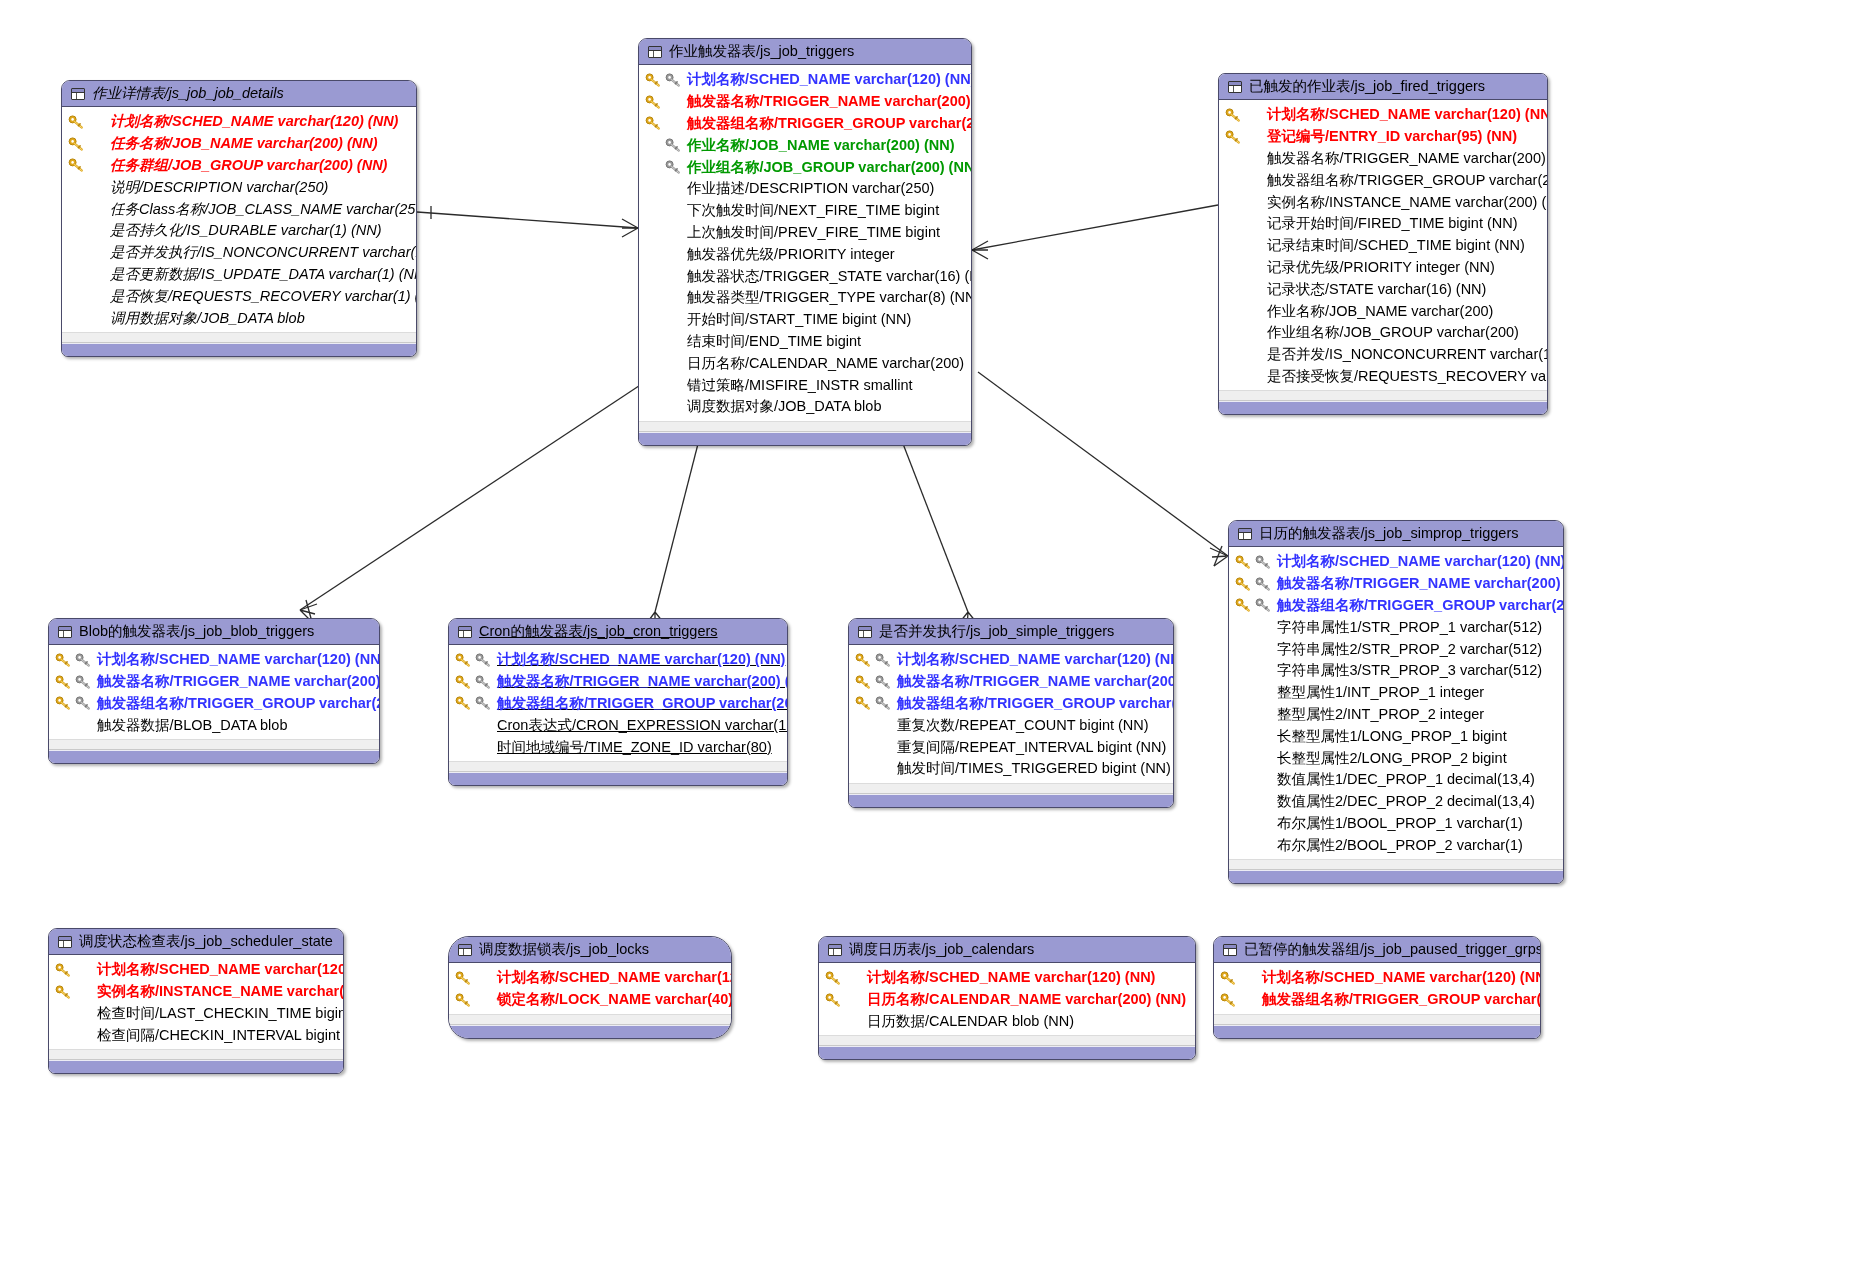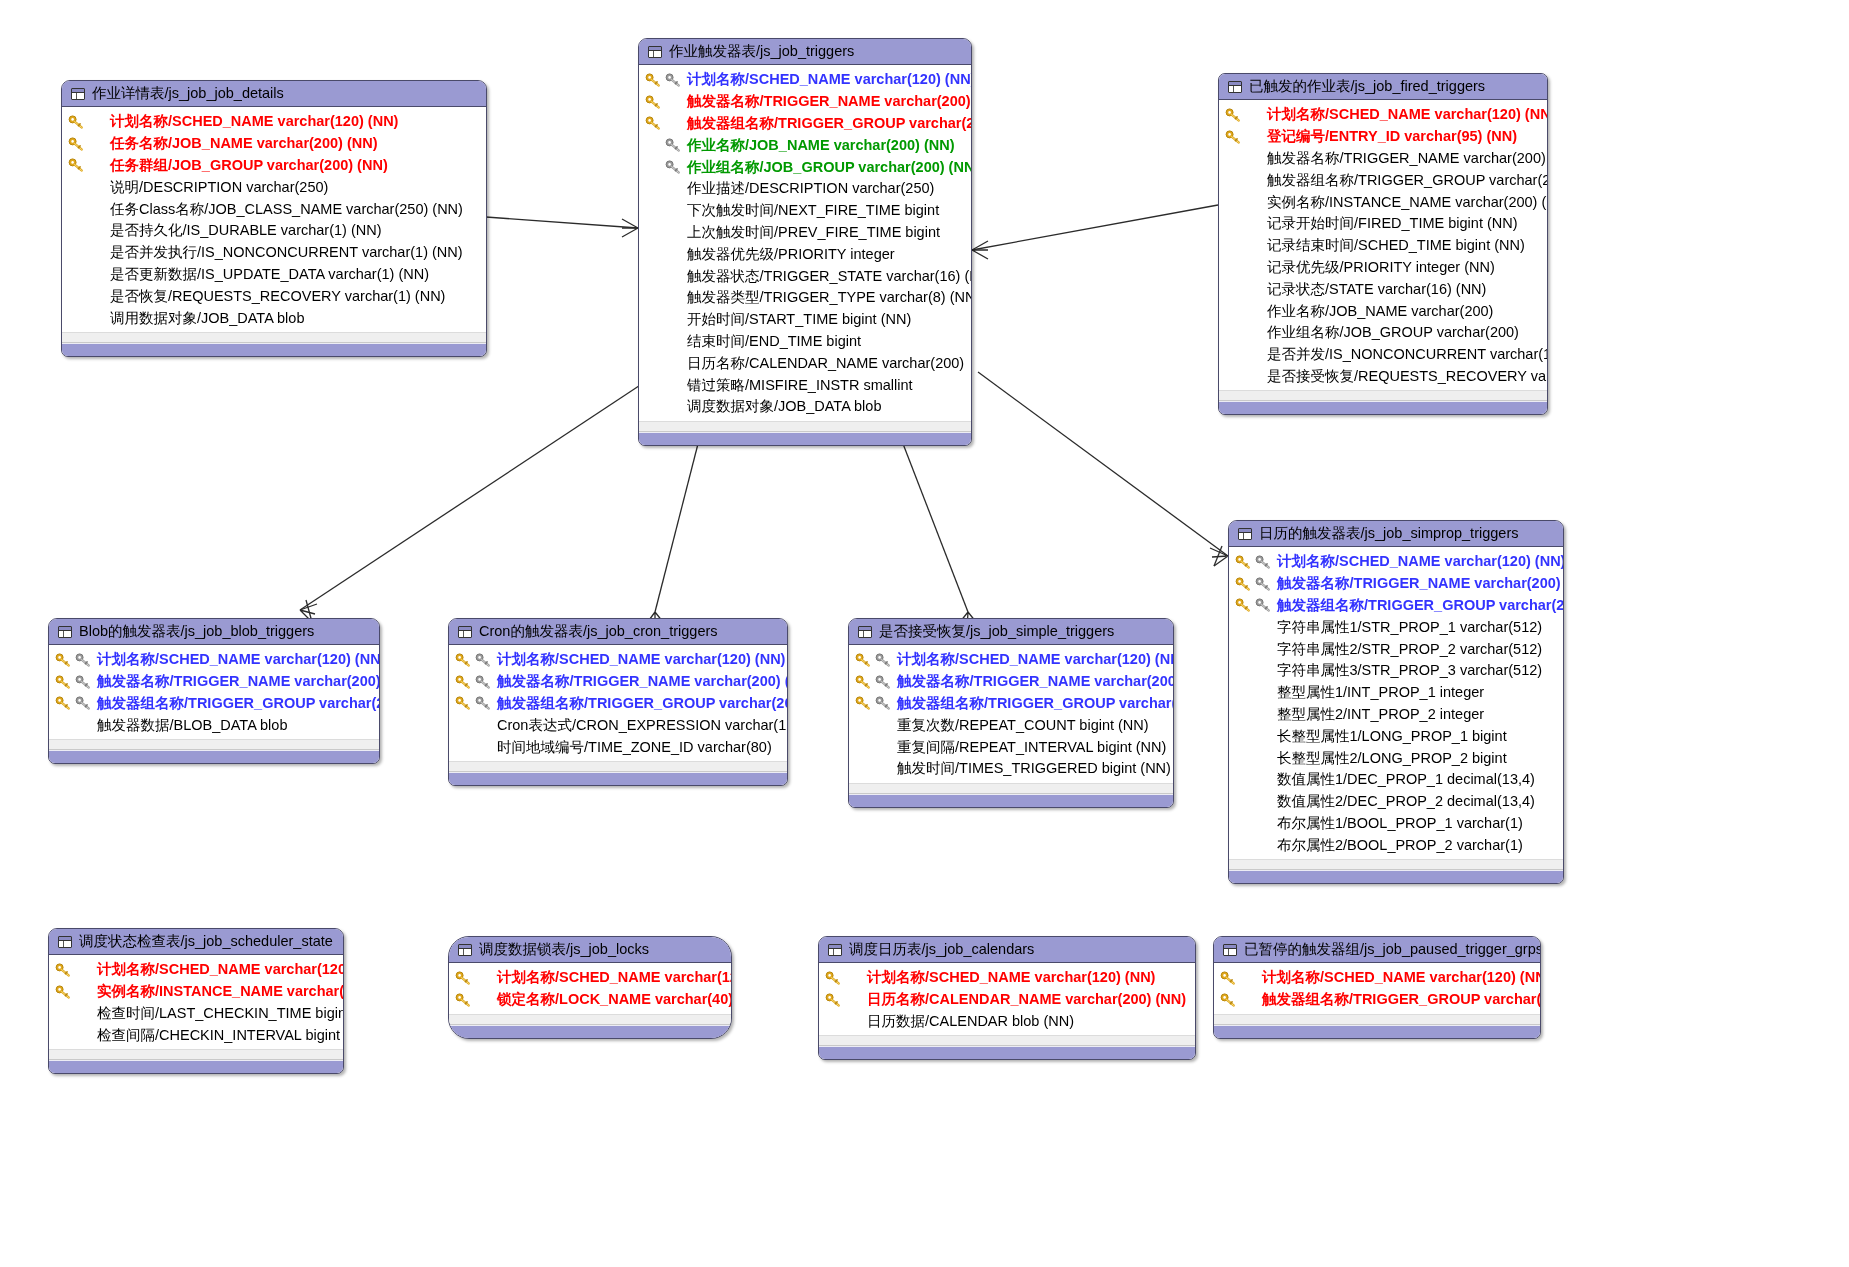--- a/index.html
+++ b/index.html
@@ -89,21 +89,21 @@
     <path d="M306 600 L312 622"></path>
 
     <path d="M700 436 L655 612"></path>
     <path d="M655 612 L644 627 M655 612 L655 629 M655 612 L667 627"></path>
 
     <path d="M900 436 L968 612"></path>
     <path d="M968 612 L956 627 M968 612 L967 629 M968 612 L980 627"></path>
   </g>
 </svg>
 
-<div class="tbl" style="left:61px;top:80px;width:426px;">
+<div class="tbl" style="left:61px;top:80px;width:356px;font-style:italic;">
   <div class="hdr">
     <span class="tbl-icon"></span>
     <span>作业详情表/js_job_job_details</span>
   </div>
   <div class="body">
       <div class="row">
         <span class="keys">
           <span class="kslot"><svg width="17" height="14" viewBox="0 0 17 14">
               <circle cx="4.6" cy="4.4" r="3.5" fill="#e0a81c" stroke="#b8860b" stroke-width="1"></circle>
               <circle cx="4.6" cy="4.4" r="1.3" fill="#ffffff"></circle>
@@ -439,21 +439,21 @@
       </div>
       <div class="row">
         <span class="keys"></span>
         <span class="txt c-black">触发器数据/BLOB_DATA blob</span>
       </div>
     </div>
   <div class="footpad"></div>
   <div class="foot"></div>
 </div>
 
-<div class="tbl" style="left:448px;top:618px;width:340px;">
+<div class="tbl" style="left:448px;top:618px;width:340px;text-decoration:underline;">
   <div class="hdr">
     <span class="tbl-icon"></span>
     <span>Cron的触发器表/js_job_cron_triggers</span>
   </div>
   <div class="body">
       <div class="row">
         <span class="keys">
           <span class="kslot"><svg width="17" height="14" viewBox="0 0 17 14">
               <circle cx="4.6" cy="4.4" r="3.5" fill="#e0a81c" stroke="#b8860b" stroke-width="1"></circle>
               <circle cx="4.6" cy="4.4" r="1.3" fill="#ffffff"></circle>
@@ -518,21 +518,21 @@
         <span class="txt c-black">时间地域编号/TIME_ZONE_ID varchar(80)</span>
       </div>
     </div>
   <div class="footpad"></div>
   <div class="foot"></div>
 </div>
 
 <div class="tbl" style="left:848px;top:618px;width:326px;">
   <div class="hdr">
     <span class="tbl-icon"></span>
-    <span>是否接受恢复/js_job_simple_triggers</span>
+    <span>是否并发执行/js_job_simple_triggers</span>
   </div>
   <div class="body">
       <div class="row">
         <span class="keys">
           <span class="kslot"><svg width="17" height="14" viewBox="0 0 17 14">
               <circle cx="4.6" cy="4.4" r="3.5" fill="#e0a81c" stroke="#b8860b" stroke-width="1"></circle>
               <circle cx="4.6" cy="4.4" r="1.3" fill="#ffffff"></circle>
               <path d="M6.6 6.6 L13.6 12.4" stroke="#e0a81c" stroke-width="2.4" stroke-linecap="round"></path>
               <path d="M6.6 6.6 L13.6 12.4" stroke="#f3d77a" stroke-width="1" stroke-linecap="round"></path>
               <path d="M10.4 10.6 L12.1 8.9" stroke="#b8860b" stroke-width="1.5" stroke-linecap="round"></path>

